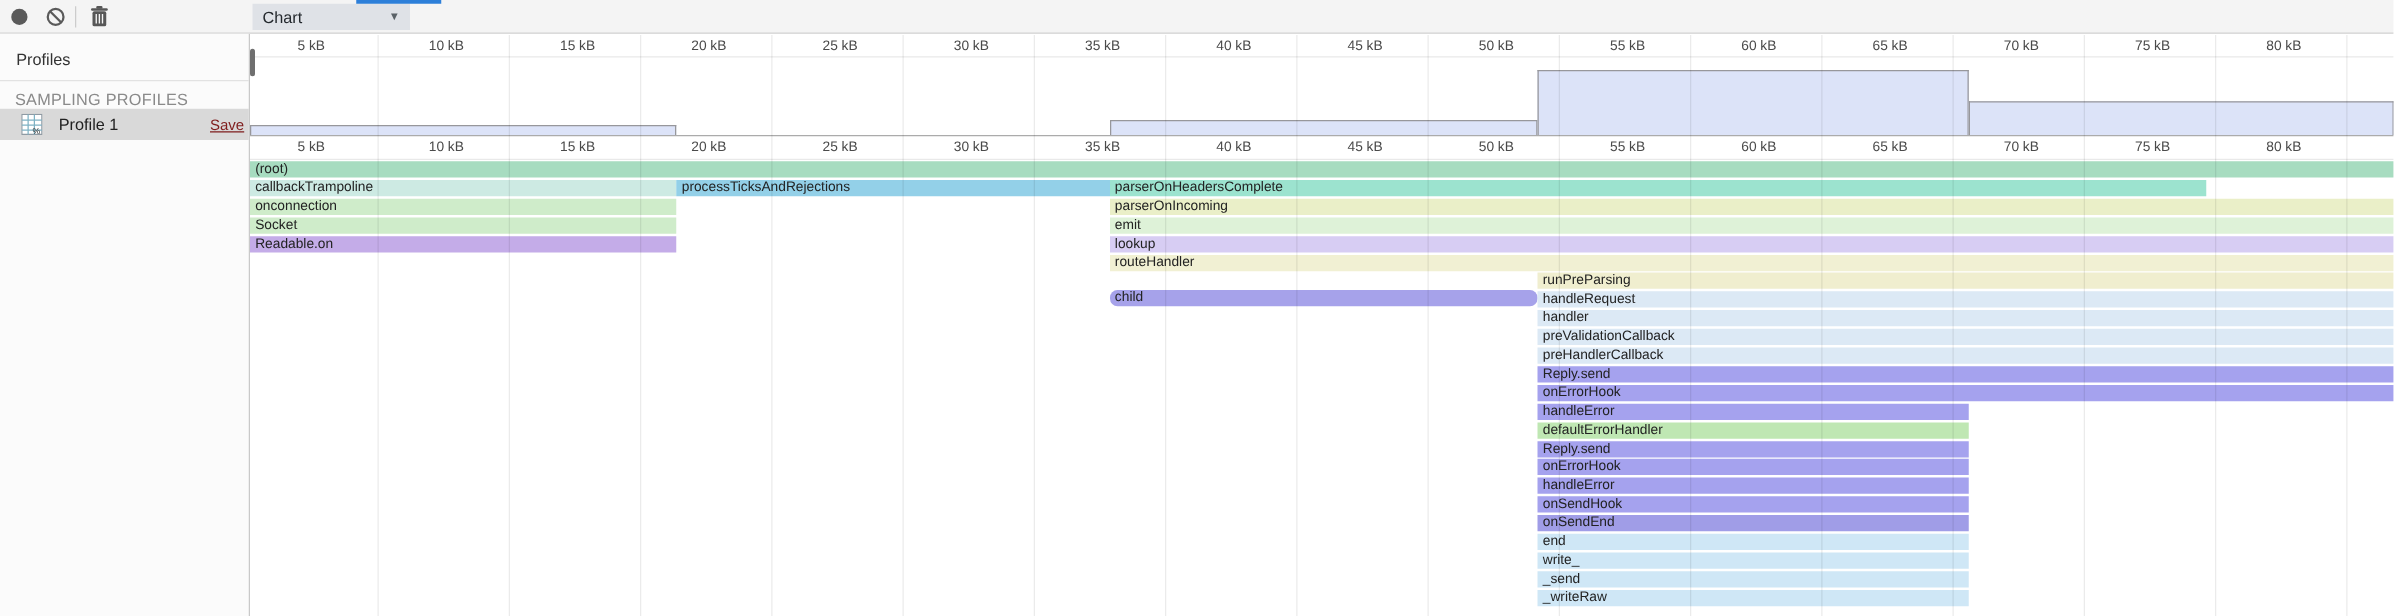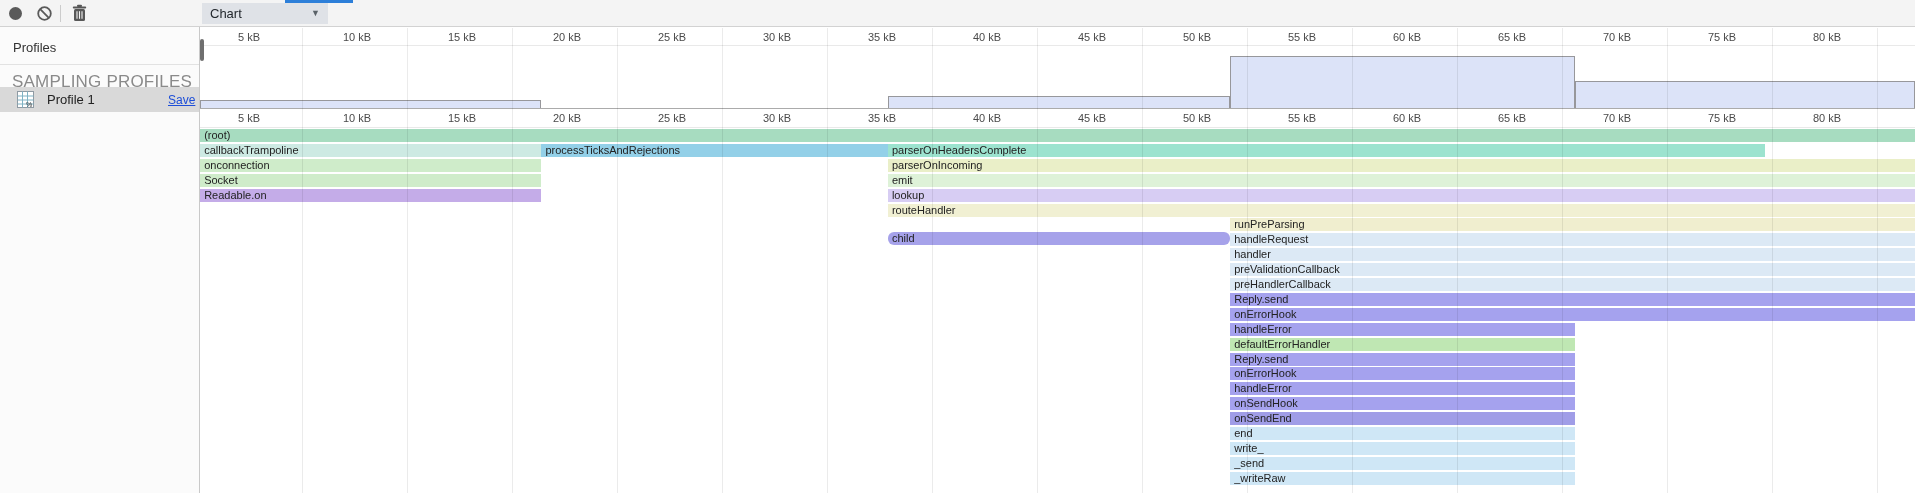--- a/index.html
+++ b/index.html
@@ -19,25 +19,25 @@
                  background:#dfe2e7; color:#23282d; font-size:13px; line-height:21px;
                  padding-left:8px; cursor:pointer; }
   .view-select .arrow { position:absolute; right:8px; top:0; font-size:9px; color:#5a6268; line-height:21px; }
   .tab-accent { position:absolute; left:285px; top:0; width:68px; height:3px; }
 
   
   .sidebar { position:absolute; left:0; top:27px; width:200px; height:466px;
              background:#fbfbfb; border-right:1px solid #c9c9c9; z-index:30; }
   .sb-title { position:absolute; left:13px; top:13px; font-size:13px; color:#333; }
   .sb-divider { position:absolute; left:0; top:37px; width:100%; height:1px; background:#e2e2e2; }
-  .sb-section { position:absolute; left:12px; top:45px; font-size:17px; color:#8a8a8a; letter-spacing:.2px; }
+  .sb-section { position:absolute; left:12px; top:45px; font-size:13px; color:#8a8a8a; letter-spacing:.2px; }
   .sb-item { position:absolute; left:0; top:60px; width:100%; height:25px; background:#d9d9d9; cursor:pointer; }
   .sb-item .p-icon { position:absolute; left:17px; top:4px; width:17px; height:17px; }
   .sb-item .p-name { position:absolute; left:47px; top:5px; font-size:13px; color:#222; }
-  .sb-item .p-save { position:absolute; left:168px; top:6px; font-size:12px; color:#1d4ed8;
+  .sb-item .p-save { position:absolute; left:168px; top:6px; font-size:12px; color:#7f1d1d;
                      text-decoration:underline; cursor:pointer; }
 
   
   .layer { position:absolute; left:0; top:0; width:1915px; height:493px; }
   .tick-label { position:absolute; width:60px; text-align:left; font-size:11px; color:#4a4a4a; }
   .ruler-border { position:absolute; height:1px; background:#e9e9e9; left:200px; width:1715px; }
   .gridline { position:absolute; top:28px; height:465px; width:1px;
               background:rgba(0,0,0,0.08); z-index:12; pointer-events:none; }
   .ov-step { position:absolute; border:1px solid #97979b; border-bottom:none; }
   .ov-bottom { position:absolute; left:200px; top:108px; width:1715px; height:1px; background:#ababab; }

